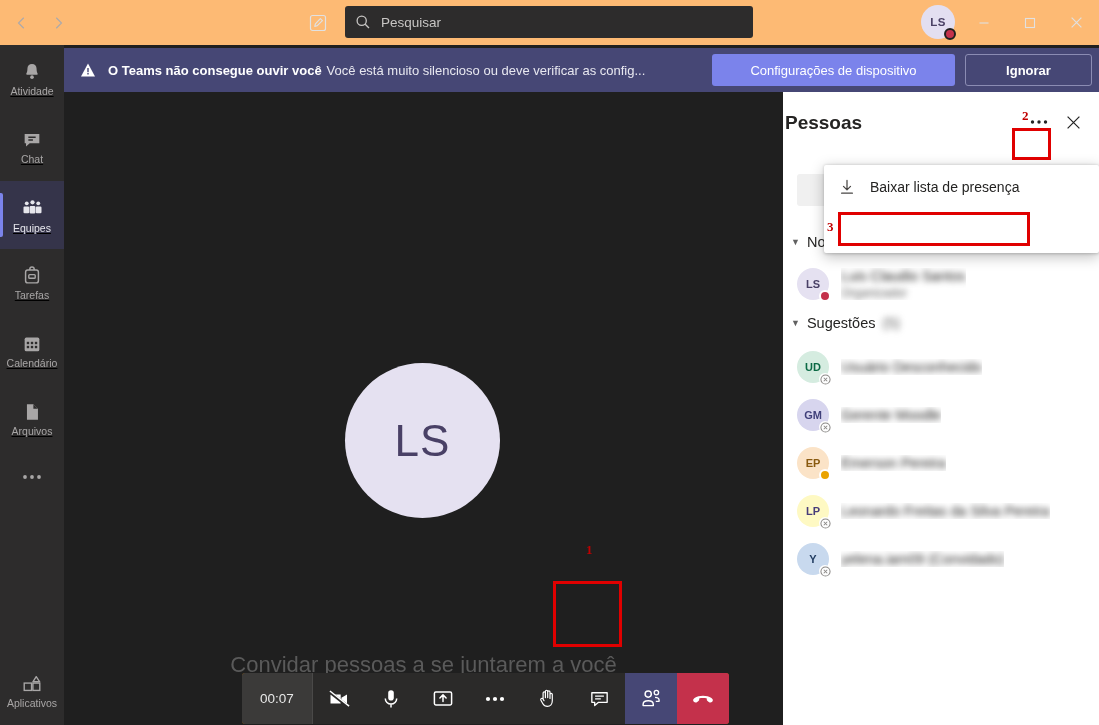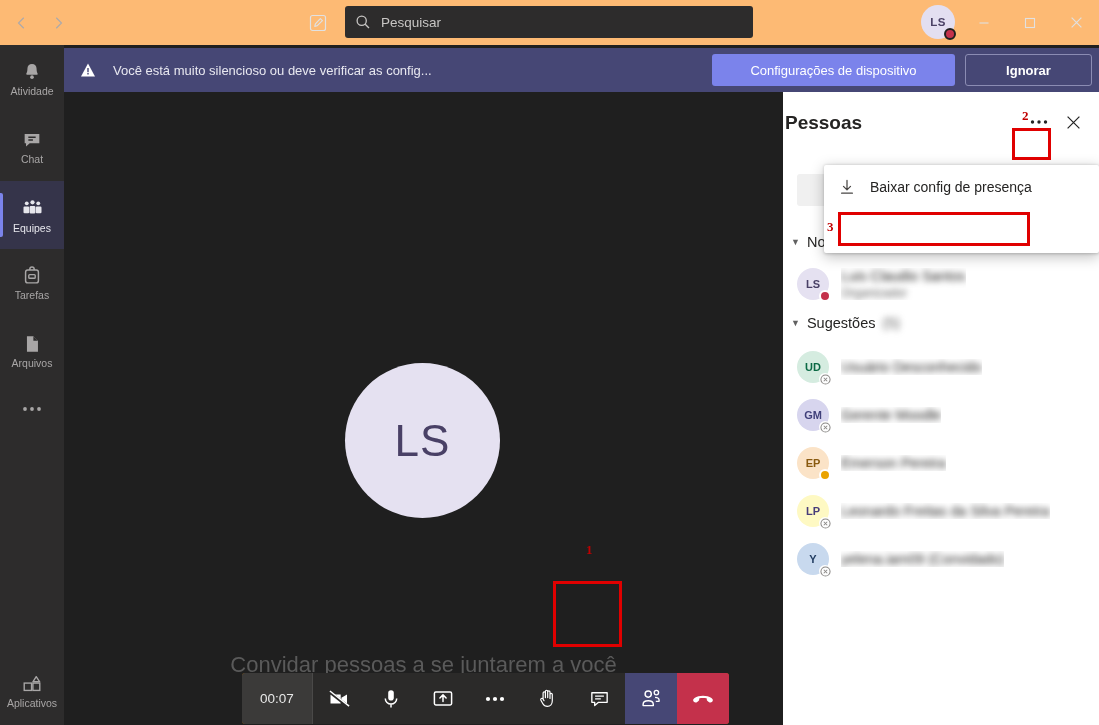--- a/index.html
+++ b/index.html
@@ -49,20 +49,21 @@
   .win-btns { position: absolute; right: 0; top: 0; display: flex; height: 45px; }
   .win-btn {
     width: 46px; height: 45px; display: flex; align-items: center; justify-content: center;
     color: #e1e1e1; cursor: pointer;
   }
 
   
   .rail {
     position: absolute; left: 0; top: 45px; width: 64px; height: 680px;
     background: #2d2c2c;
+    text-decoration: underline;
   }
   .rail-item {
     width: 64px; height: 68px; display: flex; flex-direction: column;
     align-items: center; justify-content: center; gap: 3px;
     color: #a8a6a6; cursor: pointer; position: relative;
   }
   .rail-item.active { background: #35344a; color: #e6e6ec; }
   .rail-item.active::before {
     content: ""; position: absolute; left: 0; top: 12px; bottom: 12px;
     width: 3px; background: #7b83eb; border-radius: 0 2px 2px 0;
@@ -287,20 +288,32 @@
 
     <div class="rail-item">
       <svg width="22" height="22" viewBox="0 0 24 24">
         <rect x="5" y="5.5" width="14" height="14" rx="2.4" stroke="currentColor" stroke-width="1.6" fill="none"></rect>
         <path d="M9.6 5.5V4.6a2.4 2.4 0 014.8 0v.9" stroke="currentColor" stroke-width="1.6" fill="none"></path>
         <rect x="8.5" y="10.5" width="7" height="4" rx="1" stroke="currentColor" stroke-width="1.5" fill="none"></rect>
       </svg>
       <span class="rail-label">Tarefas</span>
     </div>
 
+    <div class="rail-item">
+      <svg width="22" height="22" viewBox="0 0 24 24">
+        <rect x="4" y="5" width="16" height="15" rx="1.8" fill="currentColor"></rect>
+        <rect x="6.3" y="9.6" width="2.6" height="2.6" fill="#2d2c2c"></rect>
+        <rect x="10.7" y="9.6" width="2.6" height="2.6" fill="#2d2c2c"></rect>
+        <rect x="15.1" y="9.6" width="2.6" height="2.6" fill="#2d2c2c"></rect>
+        <rect x="6.3" y="14" width="2.6" height="2.6" fill="#2d2c2c"></rect>
+        <rect x="10.7" y="14" width="2.6" height="2.6" fill="#2d2c2c"></rect>
+        <rect x="15.1" y="14" width="2.6" height="2.6" fill="#2d2c2c"></rect>
+      </svg>
+      <span class="rail-label">Calendário</span>
+    </div>
 
     <div class="rail-item">
       <svg width="22" height="22" viewBox="0 0 24 24">
         <path d="M6.5 3.5h7l5 5v12h-12z" fill="currentColor"></path>
         <path d="M13.5 3.5v5h5" fill="#2d2c2c"></path>
       </svg>
       <span class="rail-label">Arquivos</span>
     </div>
 
     <div class="rail-more">
@@ -324,20 +337,21 @@
   </div>
 
   <div class="banner">
     <span class="banner-warn">
       <svg width="16" height="16" viewBox="0 0 16 16">
         <path d="M8 1.6 L15 14.4 H1 Z" fill="#fff"></path>
         <rect x="7.3" y="6" width="1.4" height="4.2" fill="#464775"></rect>
         <rect x="7.3" y="11" width="1.4" height="1.5" fill="#464775"></rect>
       </svg>
     </span>
+    <span class="banner-strong">O Teams não consegue ouvir você</span>
     <span class="banner-text">Você está muito silencioso ou deve verificar as config...</span>
     <button class="banner-btn-primary">Configurações de dispositivo</button>
     <button class="banner-btn-secondary">Ignorar</button>
   </div>
 
   <div class="stage">
     <div class="stage-avatar">
       <span>LS</span>
     </div>
     <div class="stage-invite">Convidar pessoas a se juntarem a você</div>
@@ -528,21 +542,21 @@
     </div>
 
     <div class="menu">
       <div class="menu-item">
         <span class="menu-ico">
           <svg width="18" height="18" viewBox="0 0 18 18">
             <path d="M9 2.4 V11.6 M5.5 8.4 L9 11.9 L12.5 8.4" stroke="#484644" stroke-width="1.25" fill="none" stroke-linecap="round" stroke-linejoin="round"></path>
             <path d="M3.6 15.2 H14.4" stroke="#484644" stroke-width="1.25" stroke-linecap="round"></path>
           </svg>
         </span>
-        <span>Baixar config de presença</span>
+        <span>Baixar lista de presença</span>
       </div>
     </div>
   </div>
 
   <div class="anno-box" style="left:553px; top:581px; width:69px; height:66px;"></div>
   <div class="anno-num" style="left:586px; top:542px;">1</div>
 
   <div class="anno-box" style="left:1012px; top:128px; width:39px; height:32px;"></div>
   <div class="anno-num" style="left:1022px; top:108px;">2</div>
 

